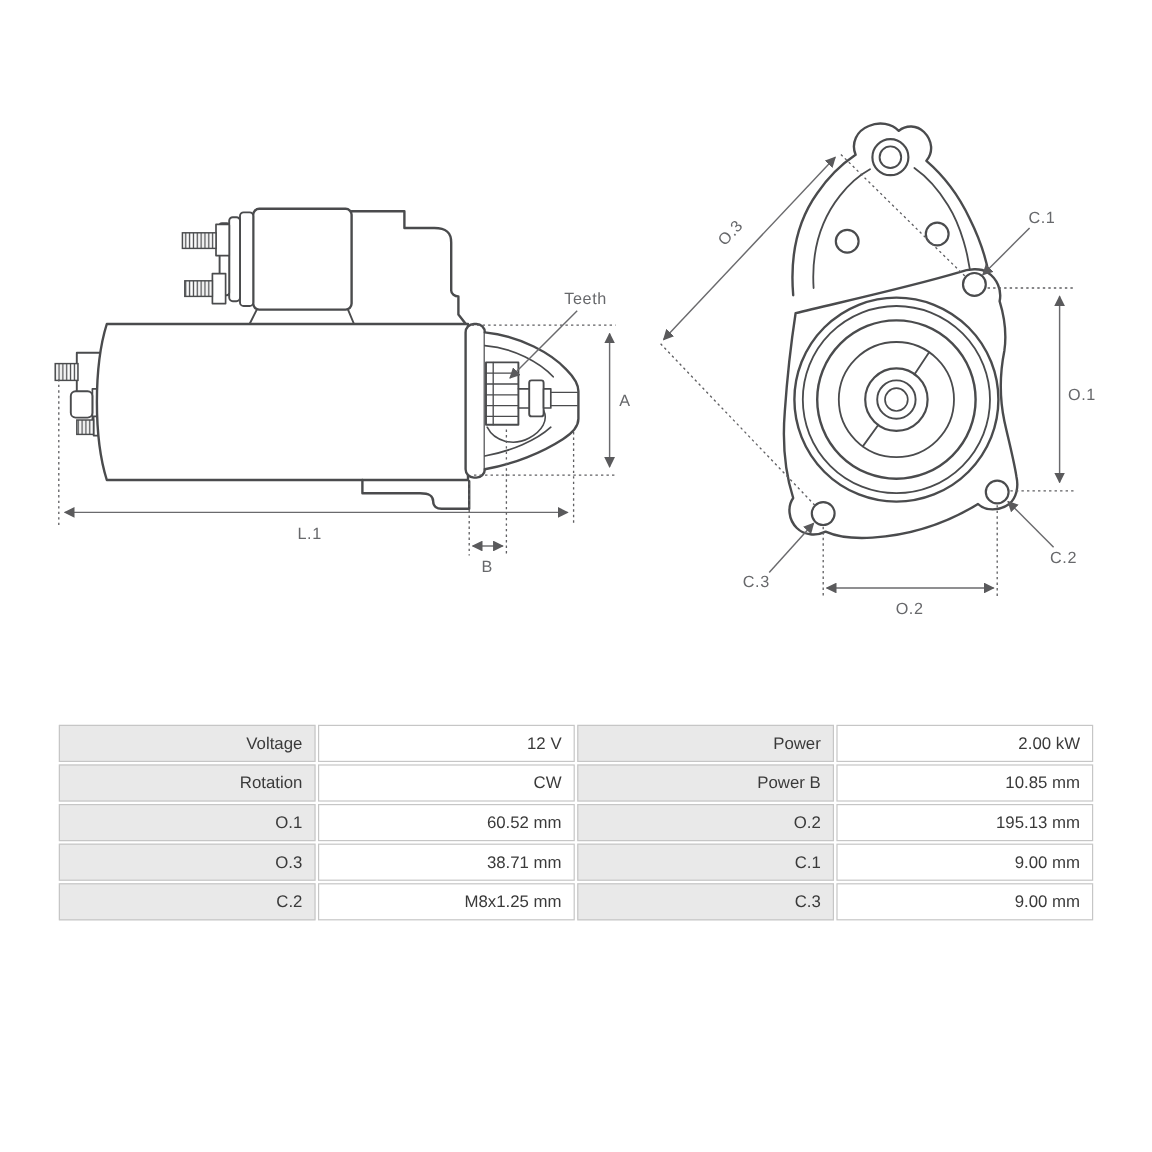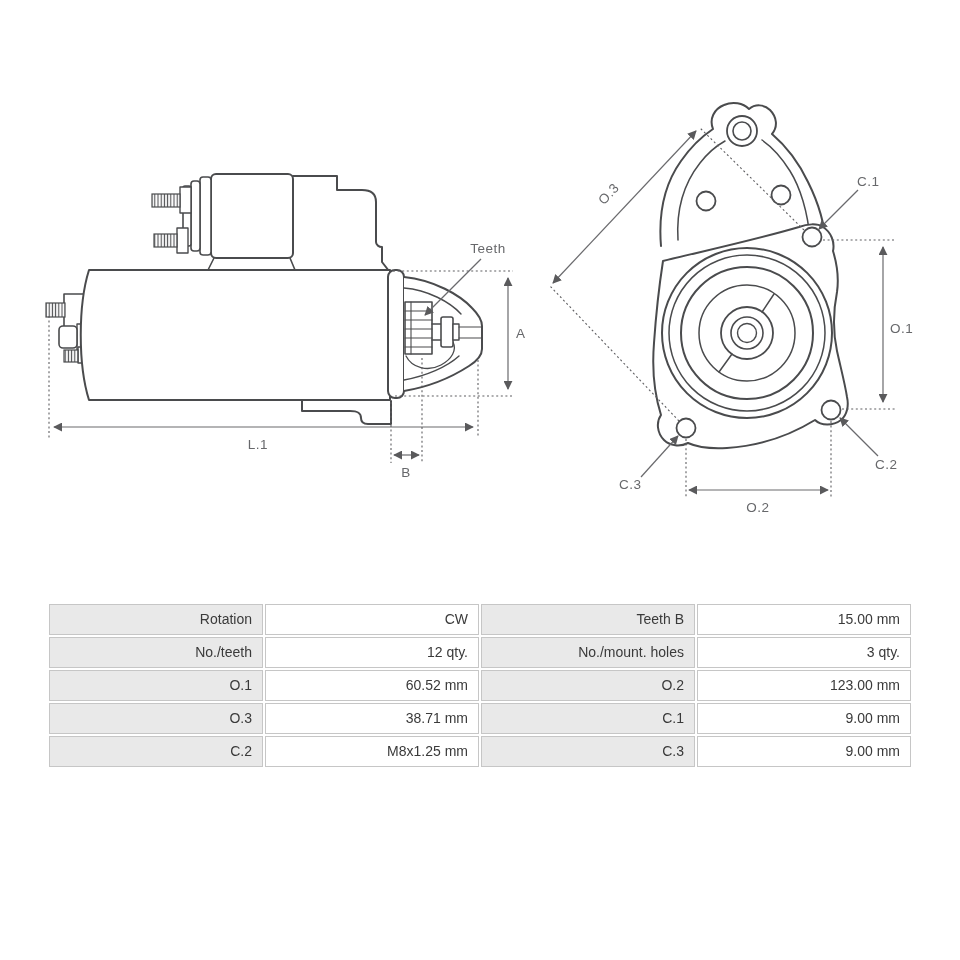--- a/index.html
+++ b/index.html
@@ -141,36 +141,36 @@
 
       <path class="ext" d="M 686,439 V 497 M 831,421 V 497"></path>
       <line class="dim" x1="689" y1="490" x2="828" y2="490" marker-start="url(#arr)" marker-end="url(#arr)"></line>
       <text class="dimtxt" x="758" y="512" text-anchor="middle">O.2</text>
     </g>
   </svg>
 
   <table id="spec-table">
     <tbody>
       <tr>
+        <td class="lbl"><span>Voltage</span></td>
+        <td class="val"><span>12 V</span></td>
+        <td class="lbl"><span>Power</span></td>
+        <td class="val"><span>2.00 kW</span></td>
+      </tr>
+      <tr>
         <td class="lbl"><span>Rotation</span></td>
         <td class="val"><span>CW</span></td>
-        <td class="lbl"><span>Teeth B</span></td>
-        <td class="val"><span>15.00 mm</span></td>
-      </tr>
-      <tr>
-        <td class="lbl"><span>No./teeth</span></td>
-        <td class="val"><span>12 qty.</span></td>
-        <td class="lbl"><span>No./mount. holes</span></td>
-        <td class="val"><span>3 qty.</span></td>
+        <td class="lbl"><span>Power B</span></td>
+        <td class="val"><span>10.85 mm</span></td>
       </tr>
       <tr>
         <td class="lbl"><span>O.1</span></td>
         <td class="val"><span>60.52 mm</span></td>
         <td class="lbl"><span>O.2</span></td>
-        <td class="val"><span>123.00 mm</span></td>
+        <td class="val"><span>195.13 mm</span></td>
       </tr>
       <tr>
         <td class="lbl"><span>O.3</span></td>
         <td class="val"><span>38.71 mm</span></td>
         <td class="lbl"><span>C.1</span></td>
         <td class="val"><span>9.00 mm</span></td>
       </tr>
       <tr>
         <td class="lbl"><span>C.2</span></td>
         <td class="val"><span>M8x1.25 mm</span></td>

